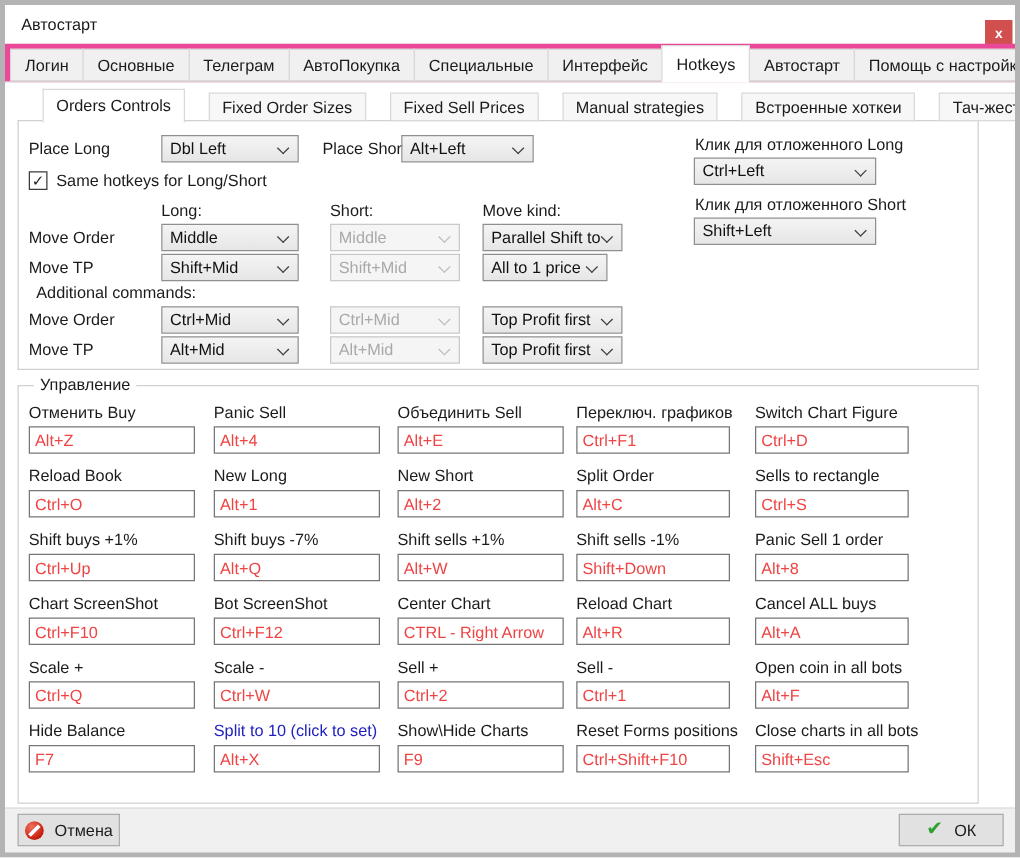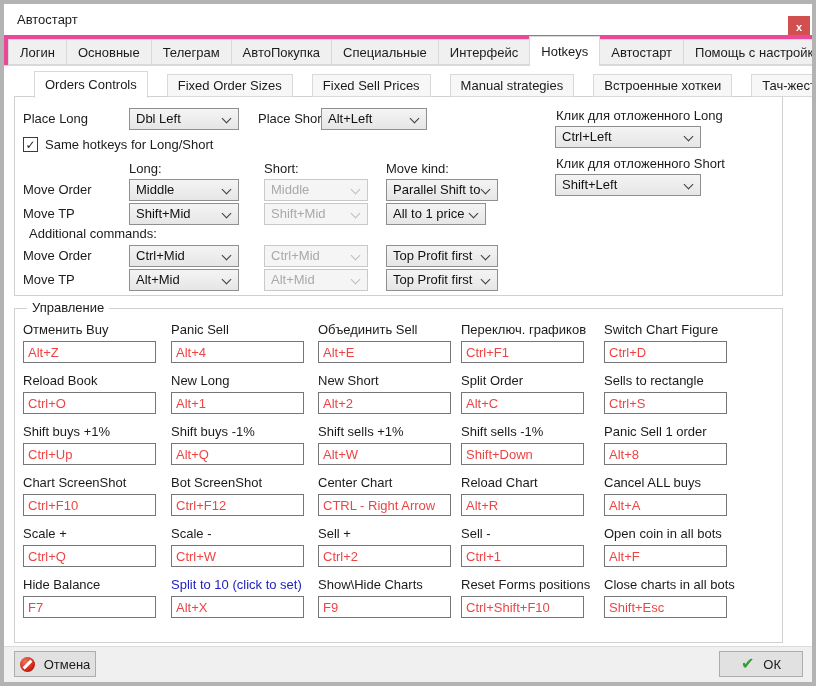--- a/index.html
+++ b/index.html
@@ -234,21 +234,21 @@
       <div class="hk">
         <div class="hk-label">Sells to rectangle</div>
         <input class="hk-input" value="Ctrl+S" style="">
       </div>
 
       <div class="hk">
         <div class="hk-label">Shift buys +1%</div>
         <input class="hk-input" value="Ctrl+Up" style="">
       </div>
       <div class="hk">
-        <div class="hk-label">Shift buys -1%</div>
+        <div class="hk-label">Shift buys -7%</div>
         <input class="hk-input" value="Alt+Q" style="">
       </div>
       <div class="hk">
         <div class="hk-label">Shift sells +1%</div>
         <input class="hk-input" value="Alt+W" style="">
       </div>
       <div class="hk">
         <div class="hk-label">Shift sells -1%</div>
         <input class="hk-input" value="Shift+Down" style="">
       </div>

